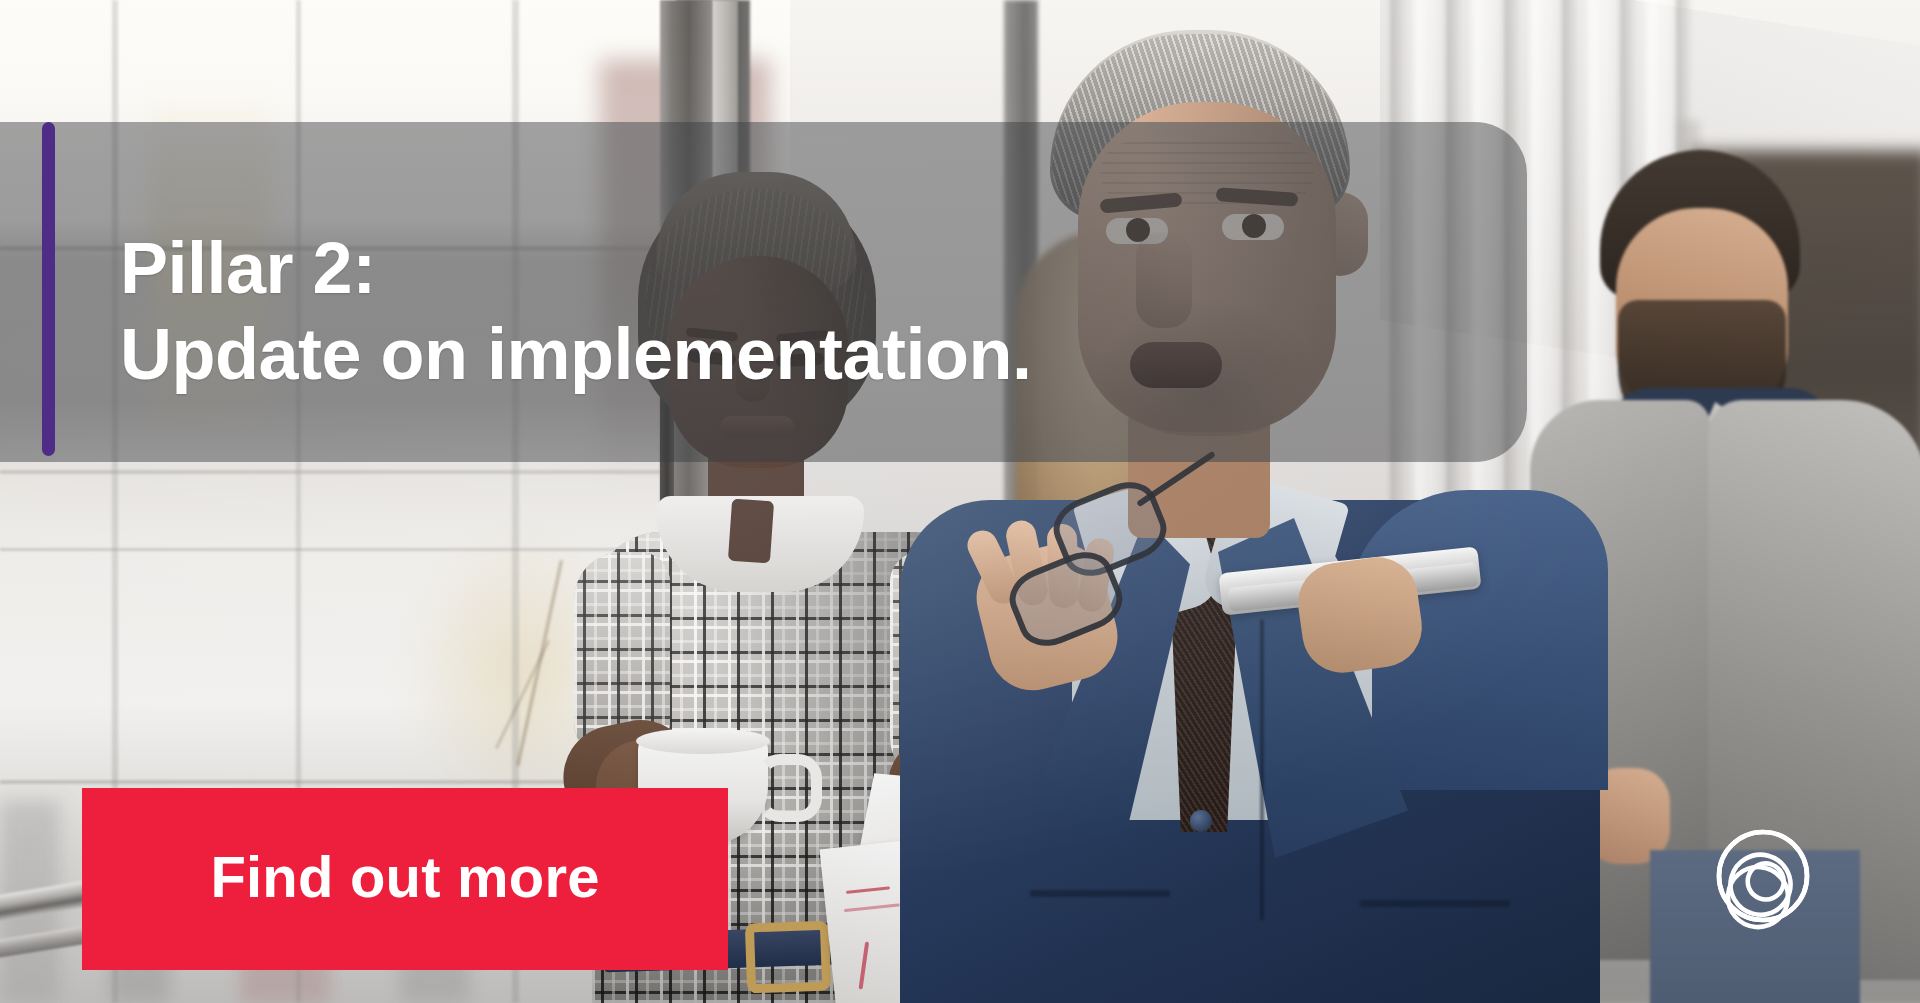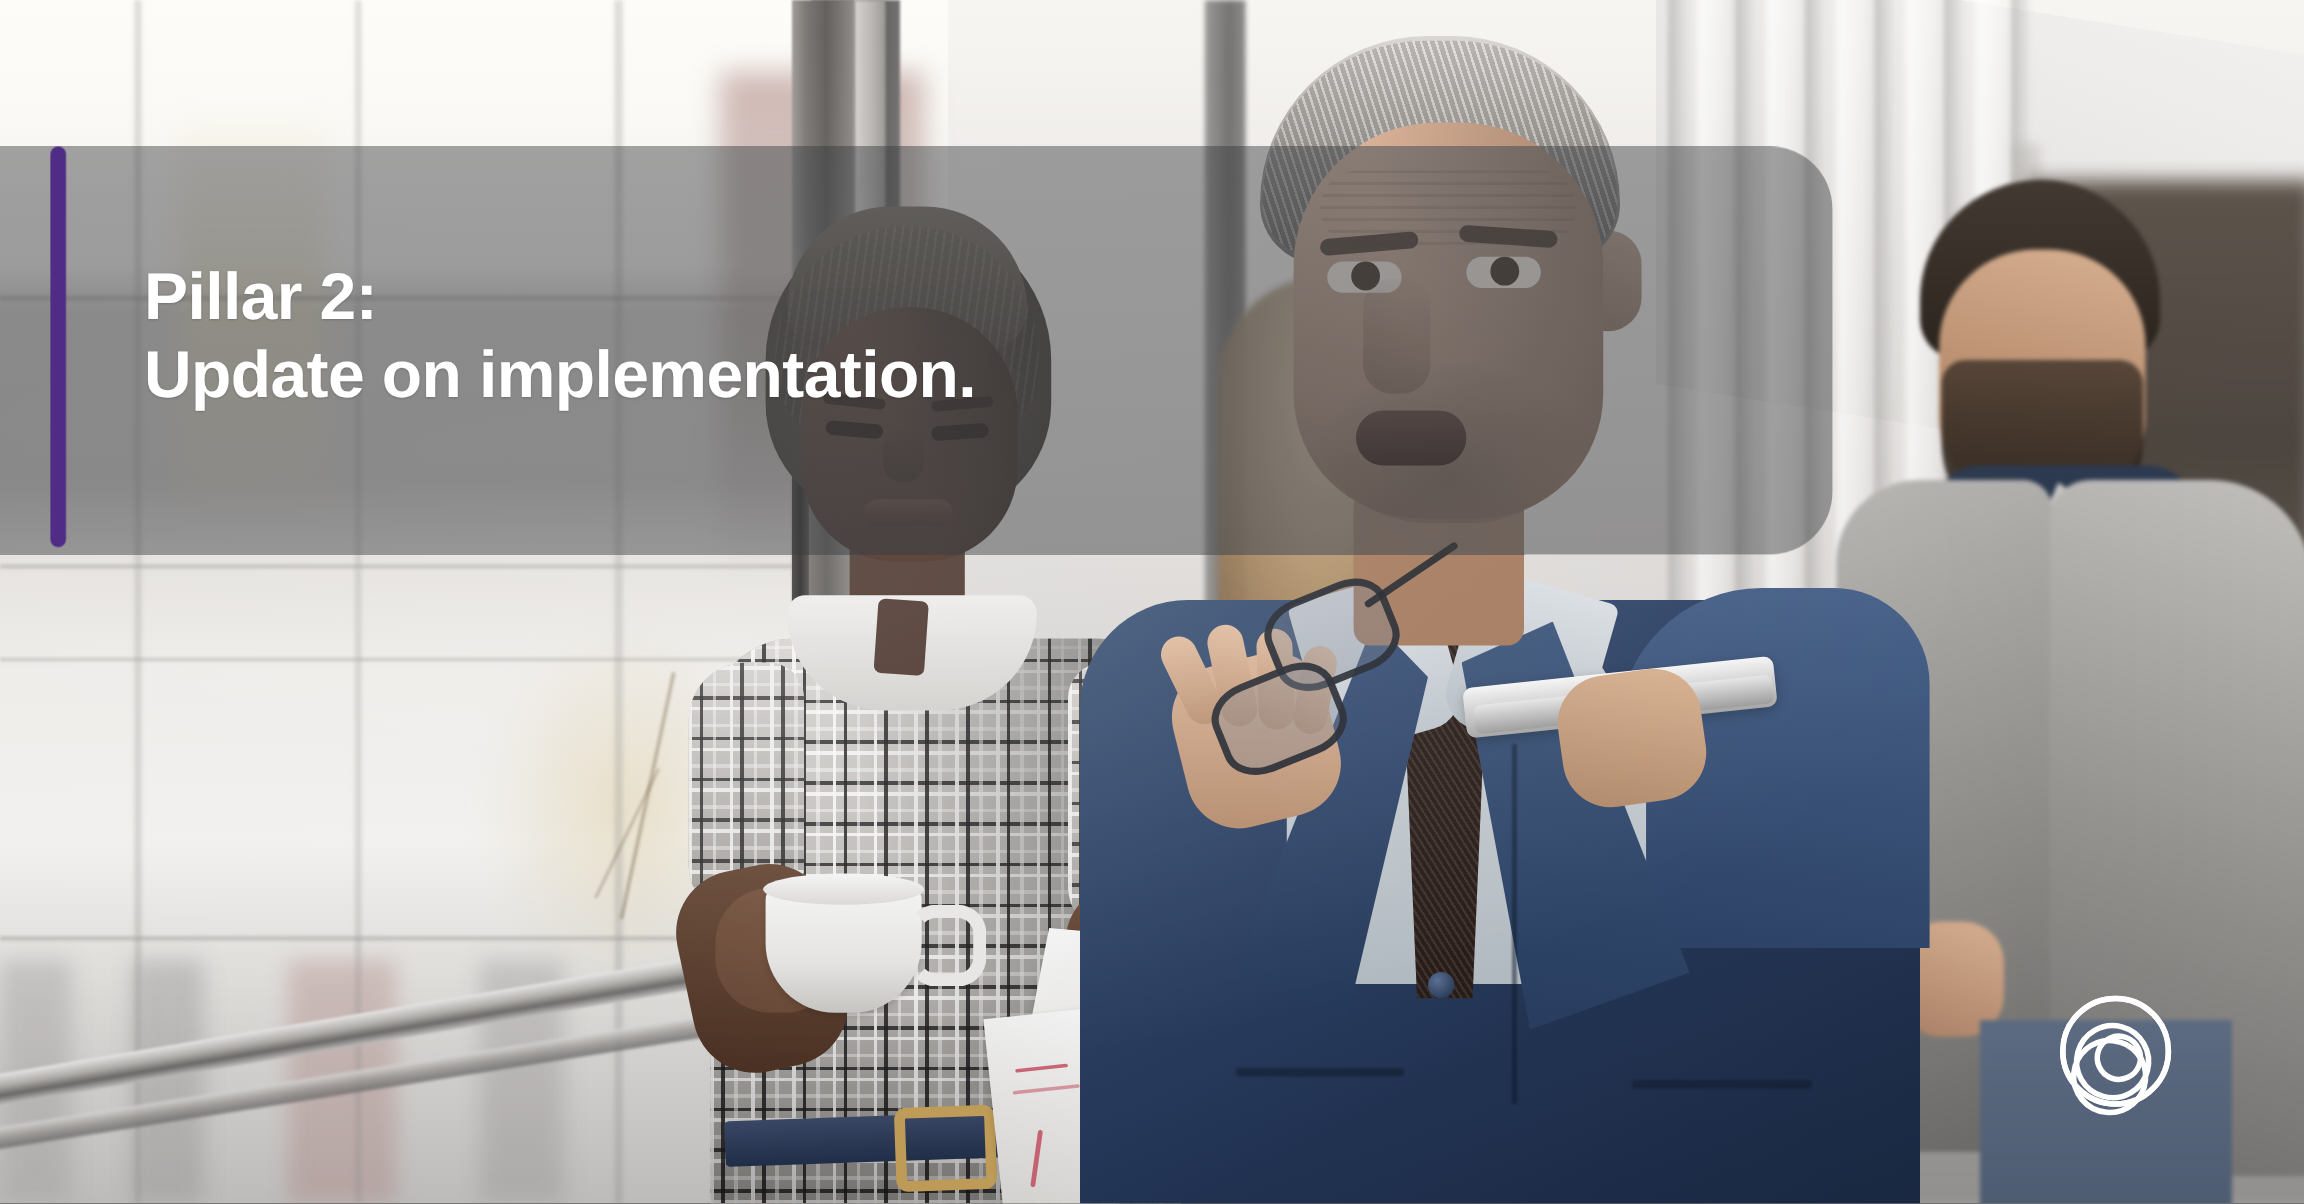--- a/index.html
+++ b/index.html
@@ -470,21 +470,21 @@
   .accent-bar{
     position:absolute;left:42px;top:122px;width:13px;height:334px;
     border-radius:7px;
     background:#4f2d86;
   }
   .headline{
     position:absolute;left:120px;top:178px;width:1360px;
     color:#ffffff;
     font-family:"Liberation Sans",sans-serif;
     font-weight:700;
-    font-size:55px;
+    font-size:72px;
     line-height:1.19;
     letter-spacing:-0.5px;
     white-space:pre-line;
     text-shadow:0 1px 2px rgba(0,0,0,.18);
   }
 
   
   .cta{
     position:absolute;left:82px;top:788px;width:646px;height:182px;
     background:#ed1f3d;
@@ -669,20 +669,23 @@
 
     <div class="photo-grade"></div>
   </div>
 
   <div class="overlay-band"></div>
   <div class="accent-bar"></div>
 
   <h1 class="headline">Pillar 2:
 Update on implementation.</h1>
 
+  <button class="cta">
+    <span class="cta-label">Find out more</span>
+  </button>
 
   <div class="logo">
     <svg viewBox="0 0 142 142" xmlns="http://www.w3.org/2000/svg" aria-hidden="true">
       <g fill="none" stroke="#ffffff" stroke-width="4.6">
         <circle cx="71" cy="58" r="44"></circle>
         <circle cx="58" cy="71" r="44" transform="rotate(90 71 71)"></circle>
         <circle cx="71" cy="76" r="30" transform="rotate(150 71 71)"></circle>
         <circle cx="62" cy="74" r="30" transform="rotate(-40 71 71)"></circle>
         <circle cx="71" cy="79" r="18" transform="rotate(200 71 71)"></circle>
       </g>

